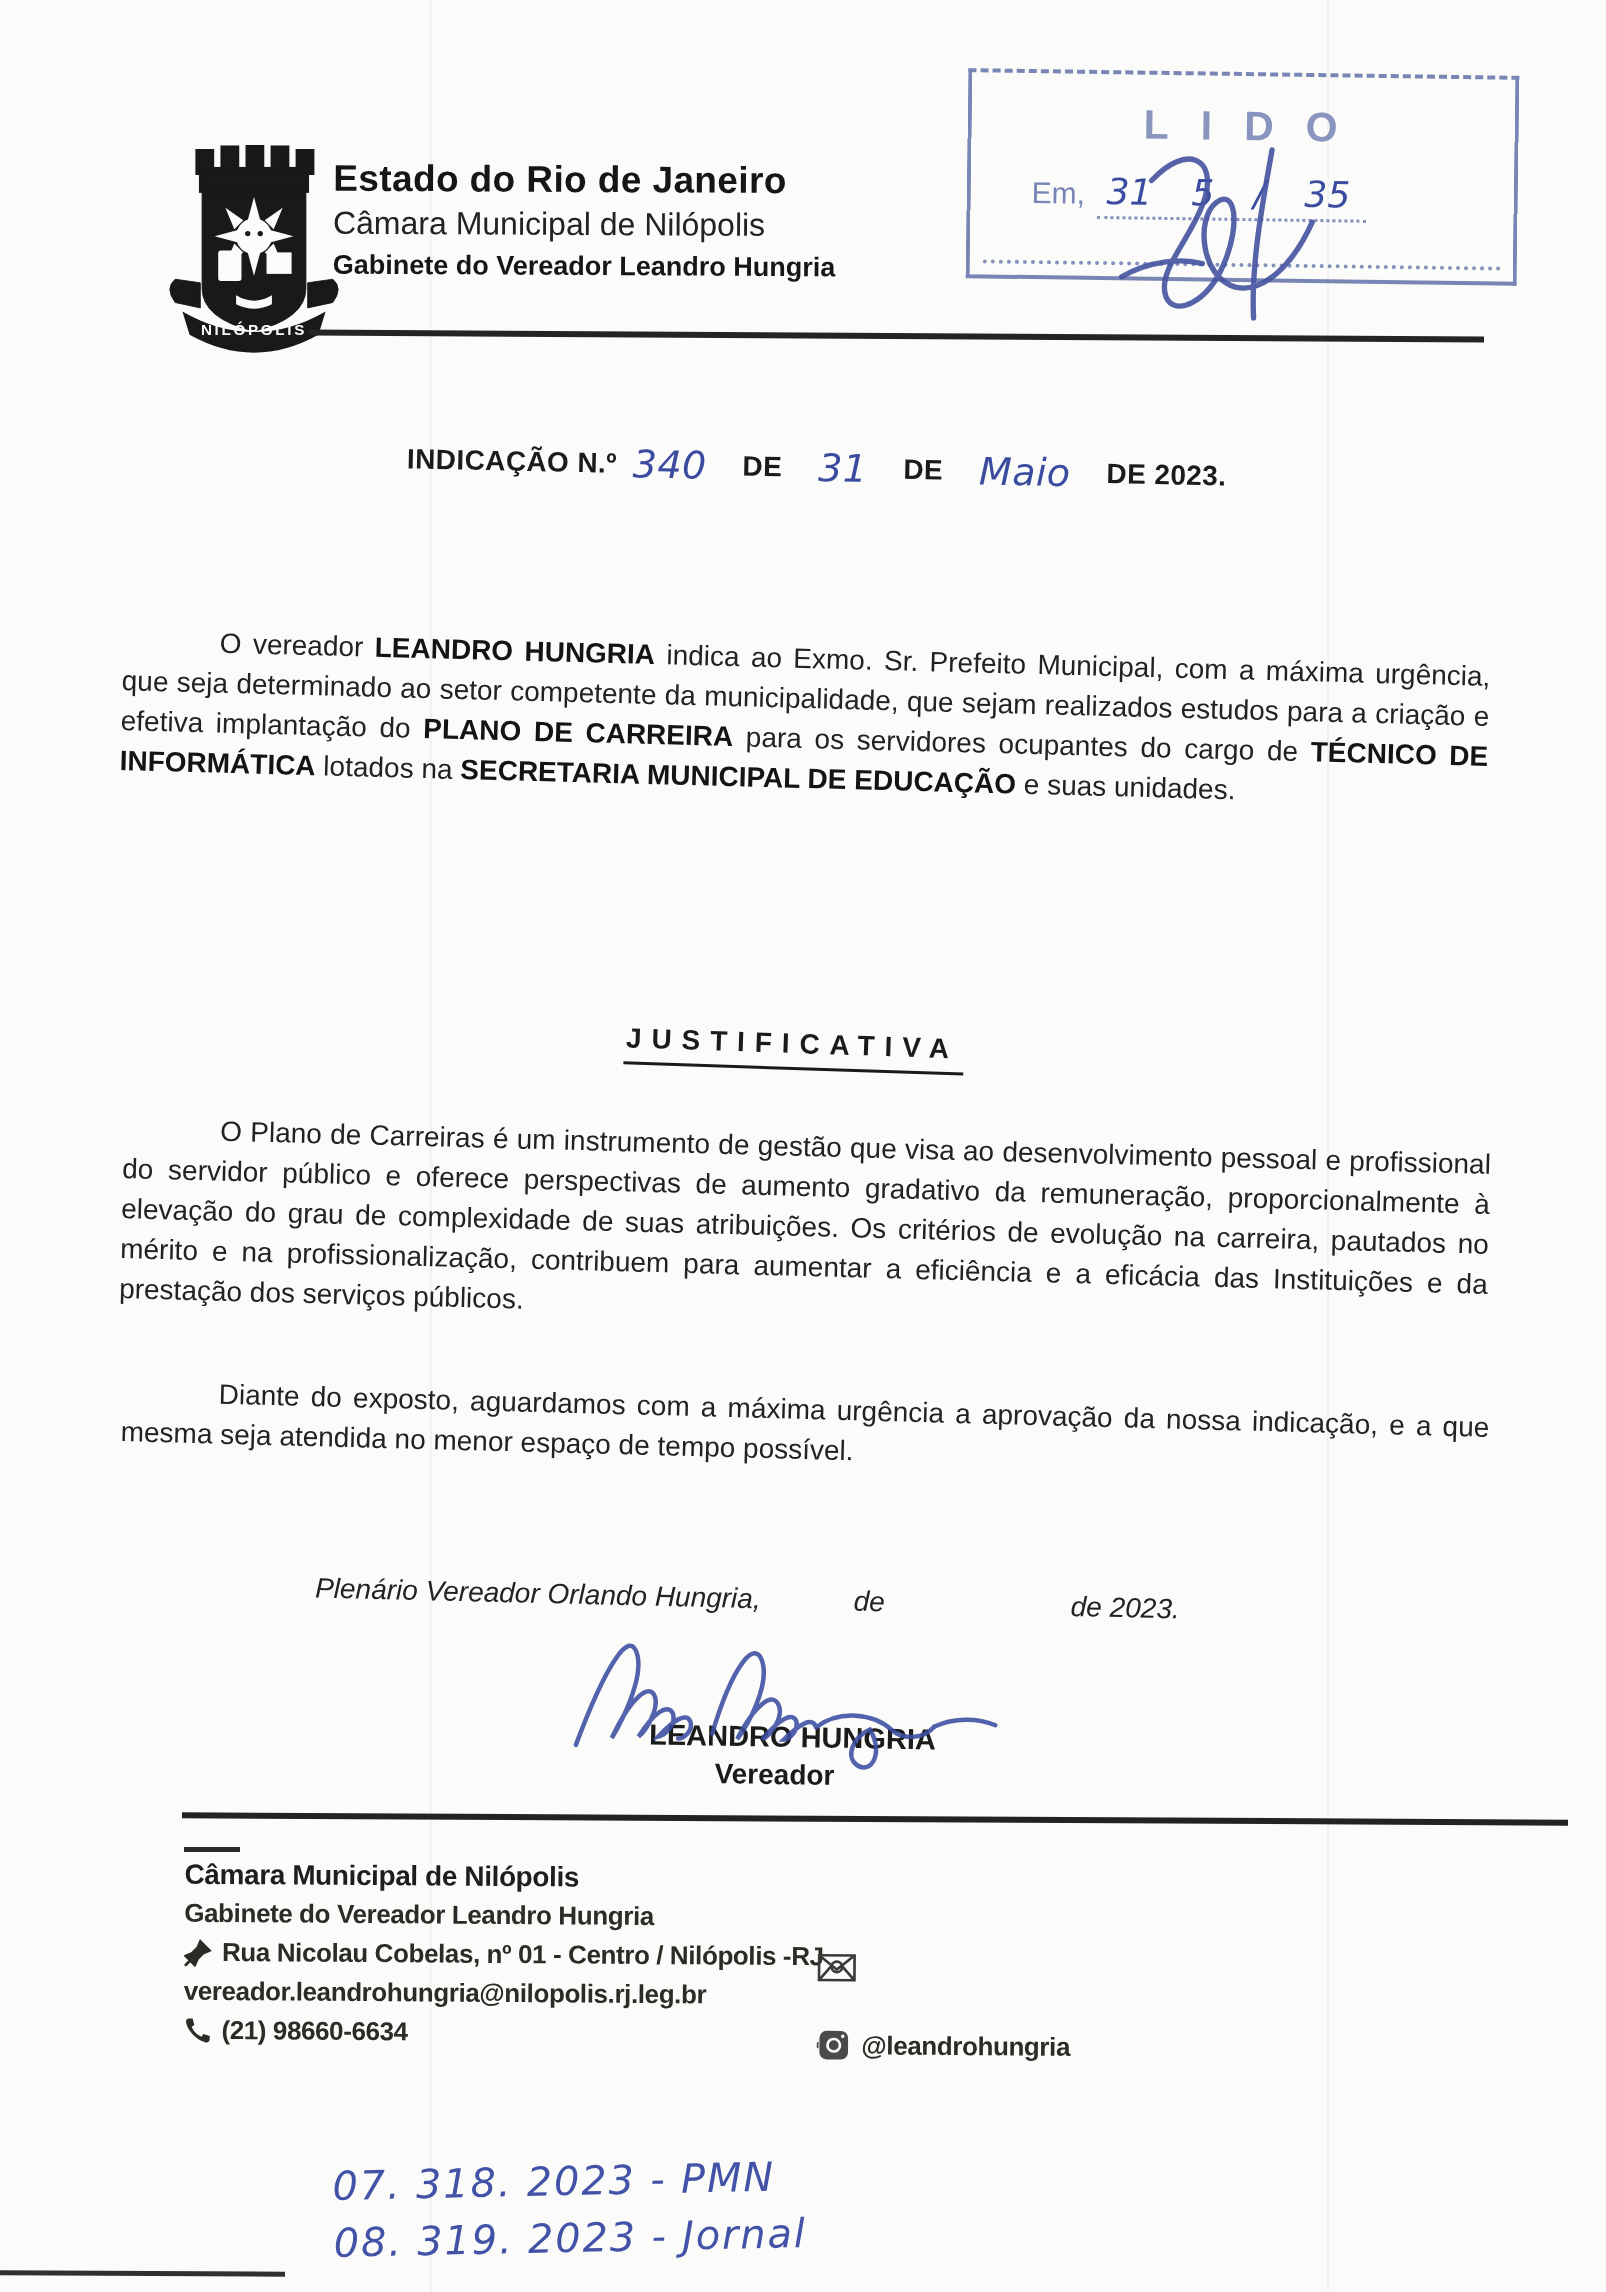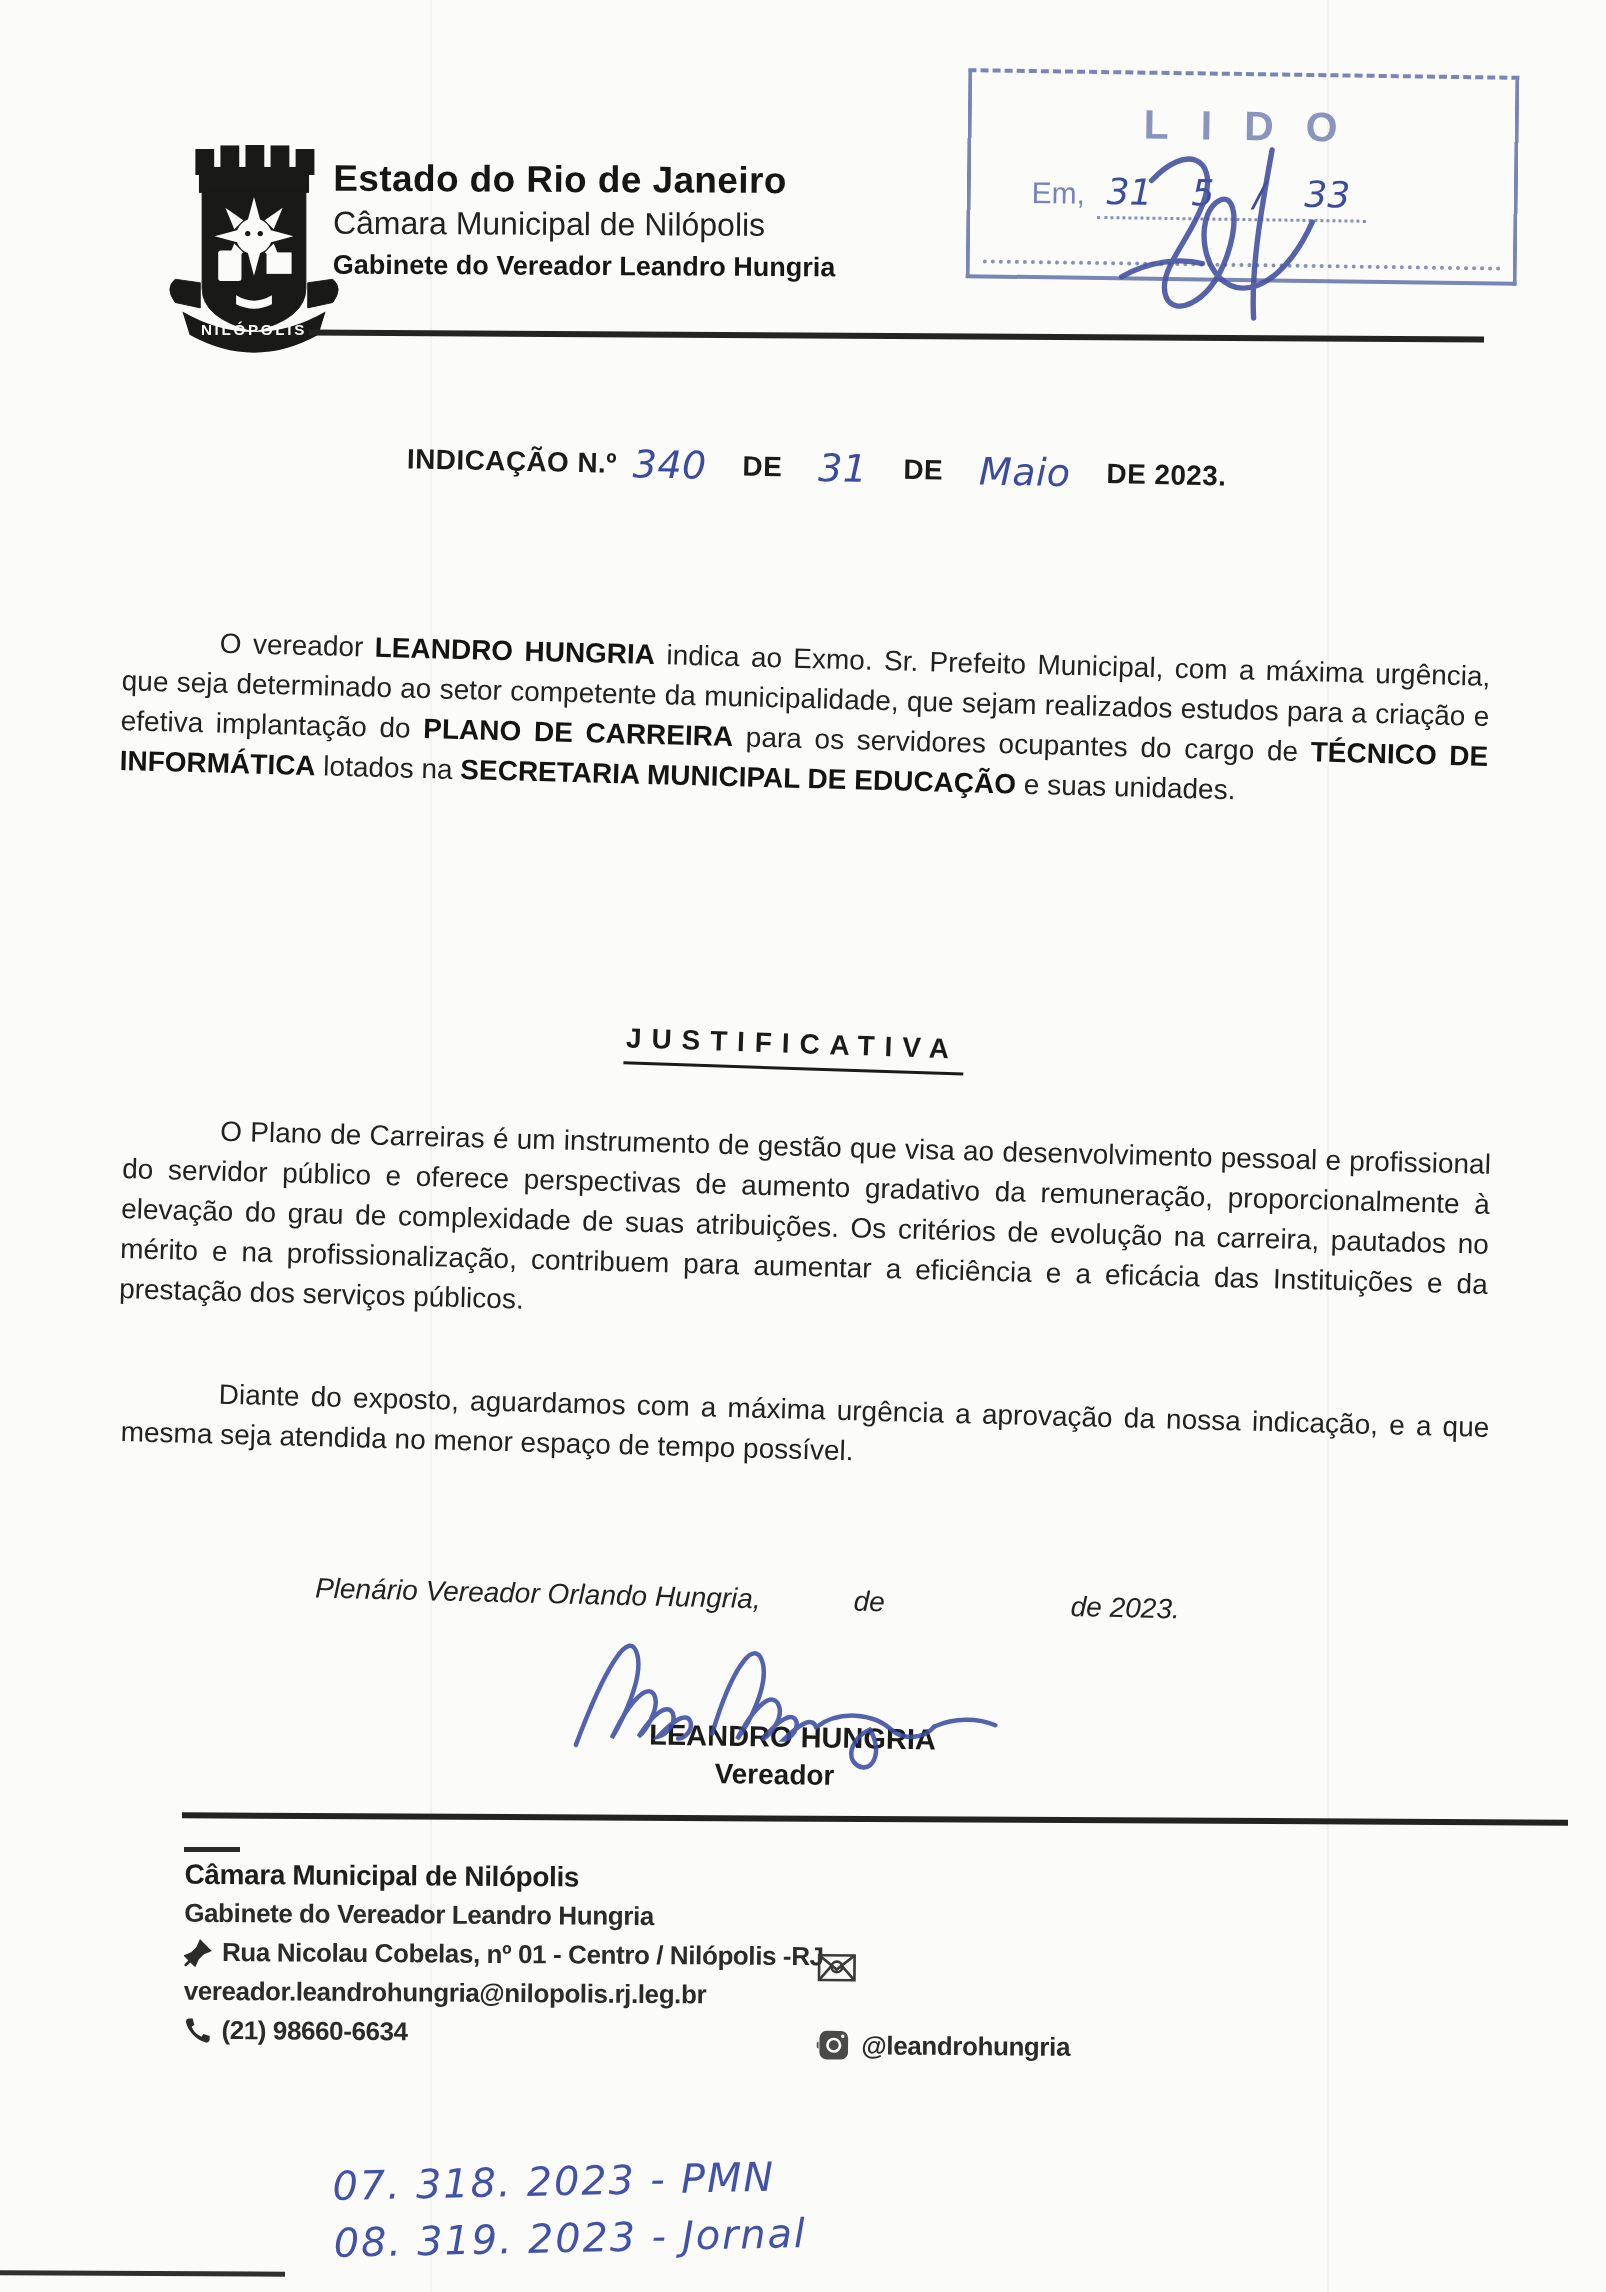--- a/index.html
+++ b/index.html
@@ -144,21 +144,21 @@
   <div class="header-rule"></div>
 
   <div class="stamp">
     <div class="stamp-word">LIDO</div>
     <div class="stamp-em-row">
       <span>Em,</span>
       <span class="stamp-date">
         <span class="hand">31</span>
         <span class="hand">5</span>
         <span class="hand">/</span>
-        <span class="hand">33</span>
+        <span class="hand">35</span>
       </span>
     </div>
     <div class="stamp-bottom-dots"></div>
     <svg class="stamp-sig" width="269" height="206" viewBox="0 0 300 230">
       <g fill="none" stroke="#45539f" stroke-width="6" stroke-linecap="round" opacity="0.9">
         <path d="M62,60 C100,18 134,34 122,78 C110,122 68,160 80,190 C90,212 126,196 144,152 C162,108 156,66 134,84 C112,102 118,168 158,178 C190,184 222,150 242,104"></path>
         <path d="M196,24 C186,84 174,154 178,212"></path>
         <path d="M30,168 C60,150 96,146 120,152"></path>
       </g>
     </svg>

